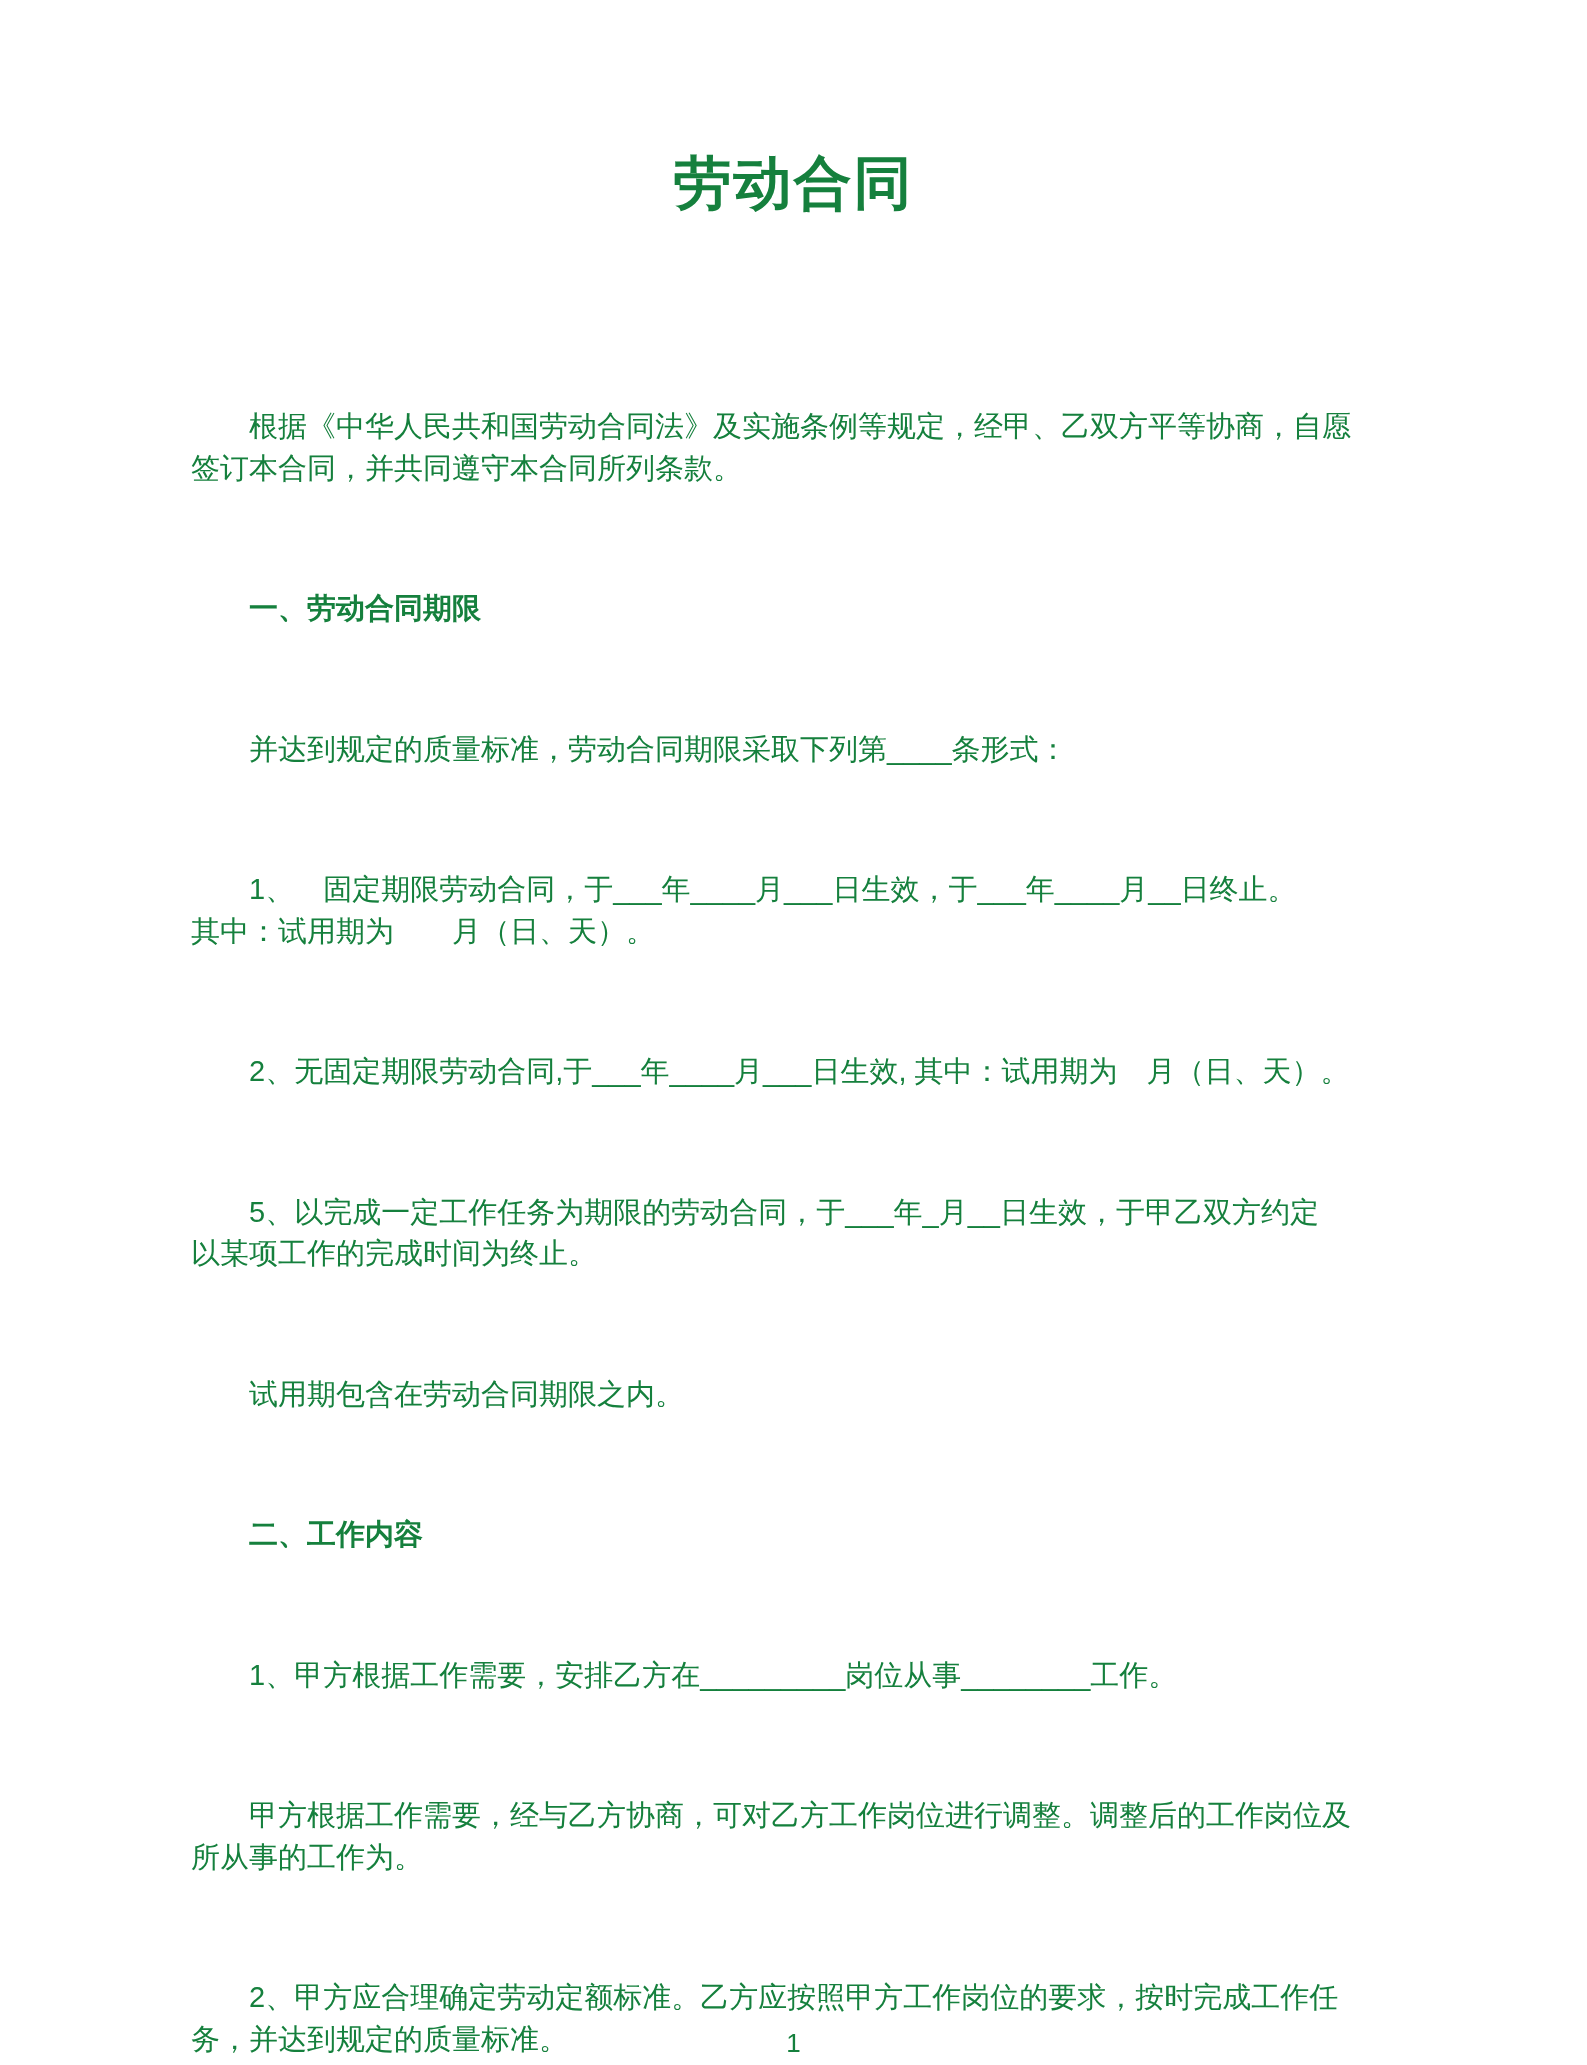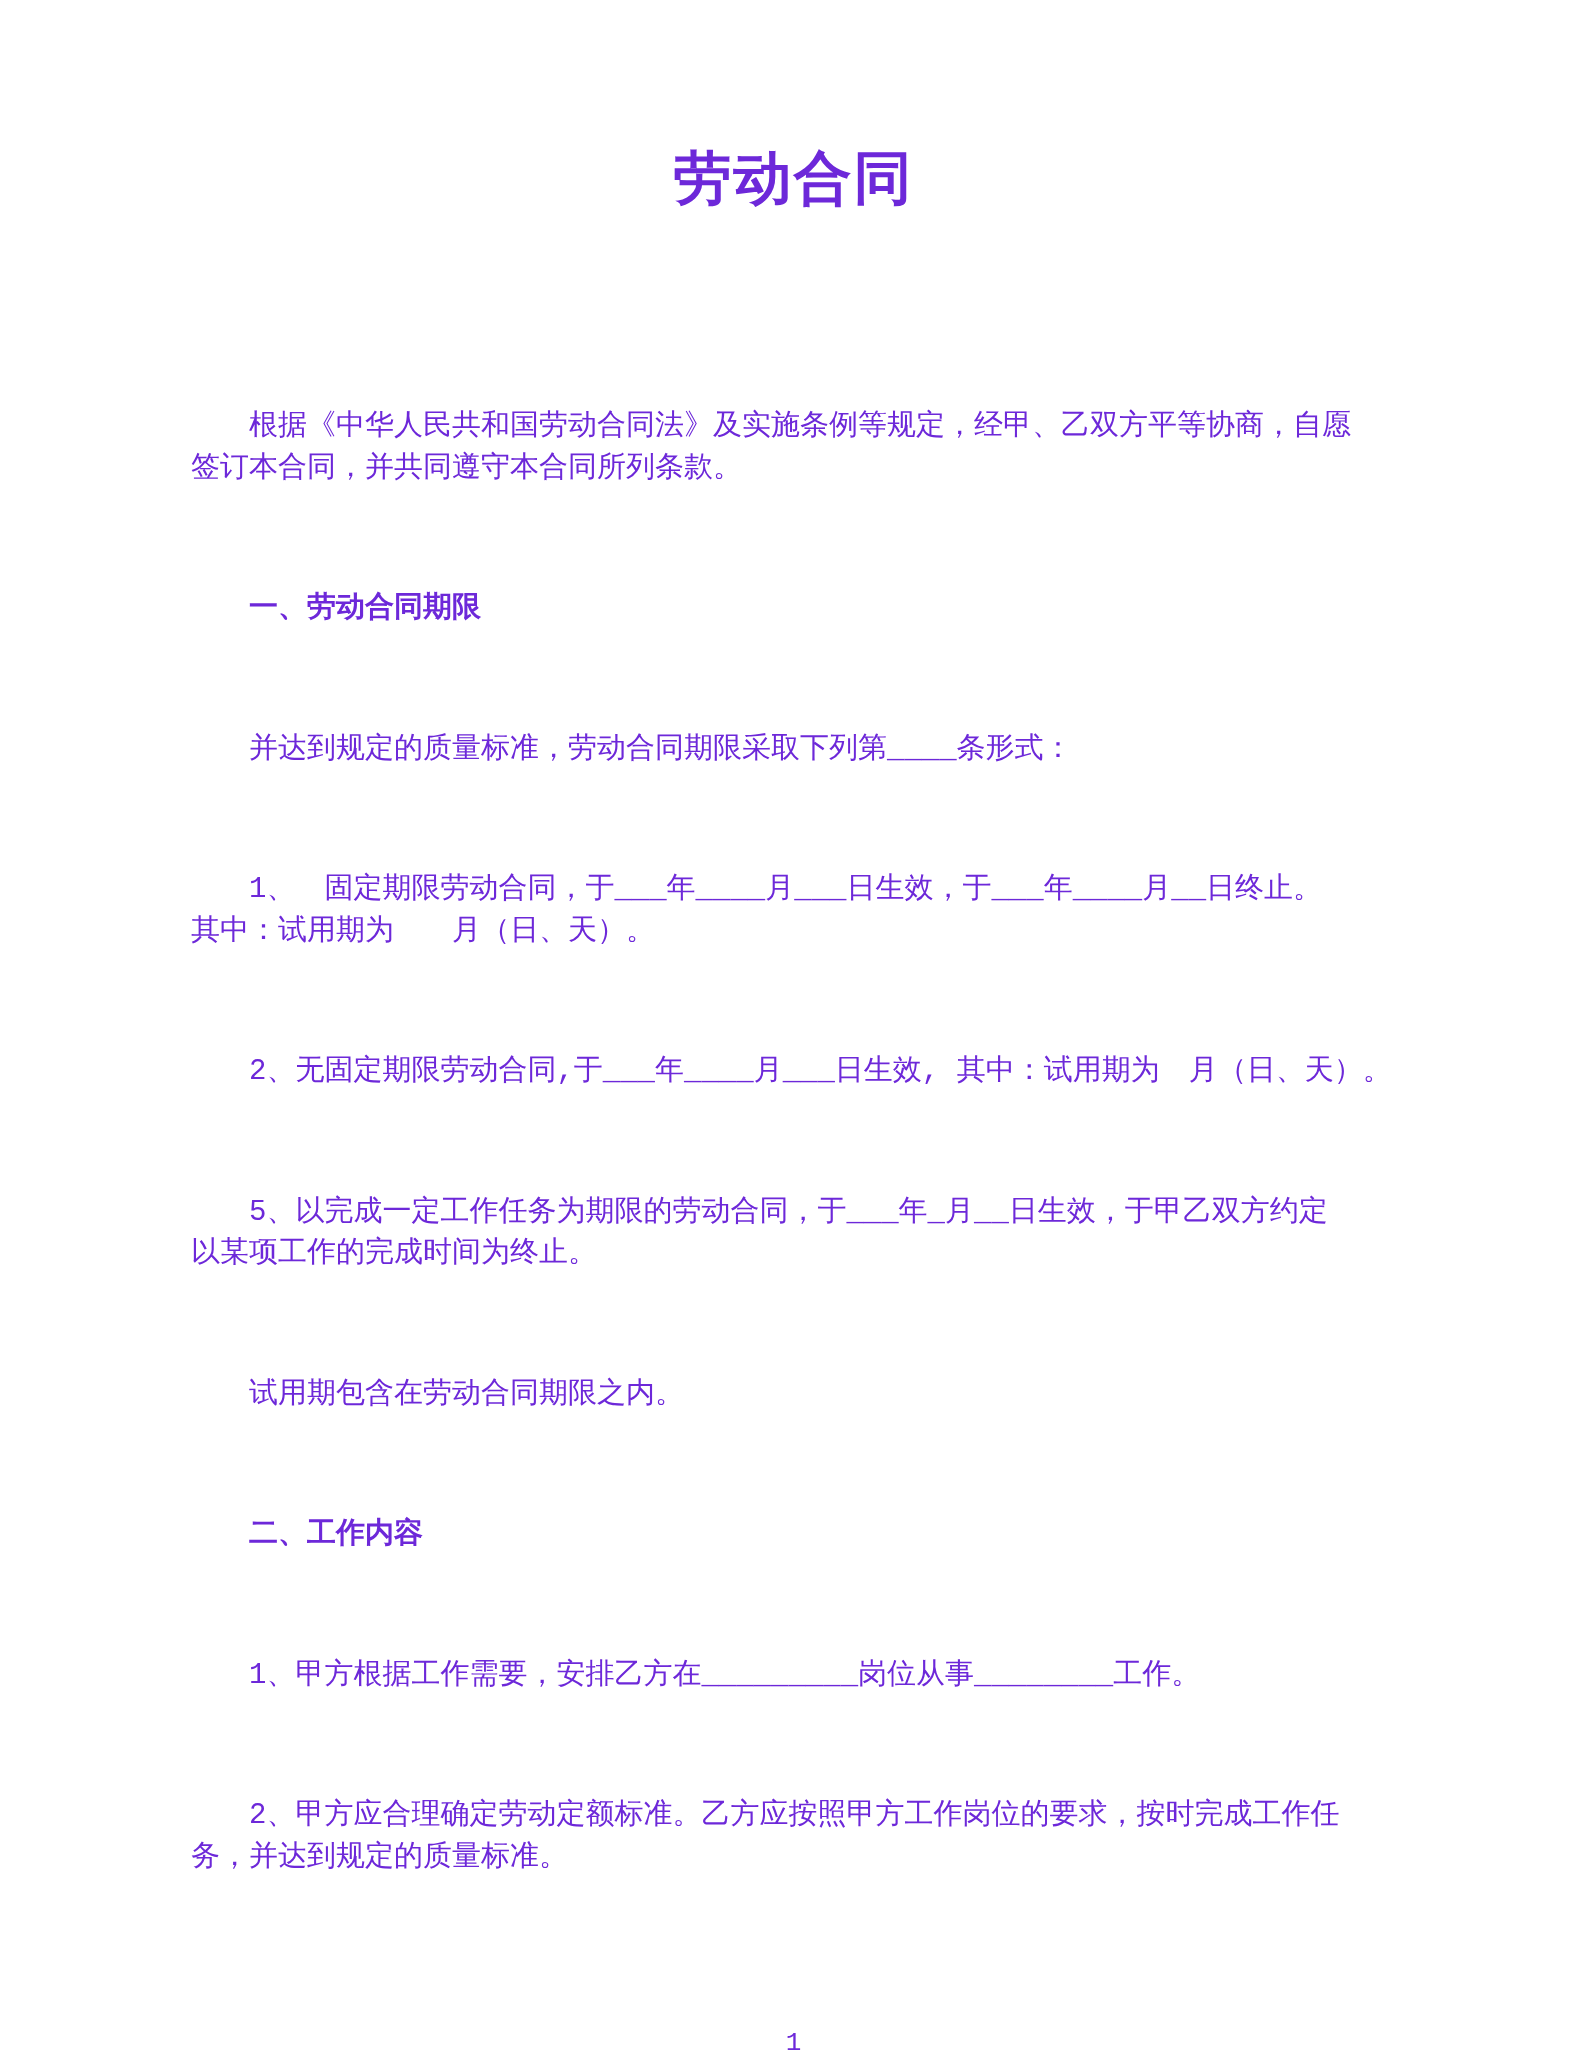--- a/index.html
+++ b/index.html
@@ -5,22 +5,22 @@
   html, body {
     margin: 0;
     padding: 0;
     background: #ffffff;
   }
   .page {
     position: relative;
     width: 1587px;
     height: 2065px;
     background: #ffffff;
-    color: #6d28d9;
-    font-family: Liberation Mono, monospace;
+    color: #15803d;
+    font-family: Liberation Sans, sans-serif;
     overflow: hidden;
   }
   .doc-title {
     margin: 0;
     padding-top: 145px;
     text-align: center;
     font-size: 58px;
     line-height: 75px;
     font-weight: bold;
     letter-spacing: 2px;
@@ -63,20 +63,22 @@
     <p class="para heading">　　一、劳动合同期限</p>
     <p class="para">　　并达到规定的质量标准，劳动合同期限采取下列第____条形式：</p>
     <p class="para">　　1、　固定期限劳动合同，于___年____月___日生效，于___年____月__日终止。
 其中：试用期为　　月（日、天）。</p>
     <p class="para">　　2、无固定期限劳动合同,于___年____月___日生效, 其中：试用期为　月（日、天）。</p>
     <p class="para">　　5、以完成一定工作任务为期限的劳动合同，于___年_月__日生效，于甲乙双方约定
 以某项工作的完成时间为终止。</p>
     <p class="para">　　试用期包含在劳动合同期限之内。</p>
     <p class="para heading">　　二、工作内容</p>
     <p class="para">　　1、甲方根据工作需要，安排乙方在_________岗位从事________工作。</p>
+    <p class="para">　　甲方根据工作需要，经与乙方协商，可对乙方工作岗位进行调整。调整后的工作岗位及
+所从事的工作为。</p>
     <p class="para">　　2、甲方应合理确定劳动定额标准。乙方应按照甲方工作岗位的要求，按时完成工作任
 务，并达到规定的质量标准。</p>
     
     
     
     
     
     
     
     

